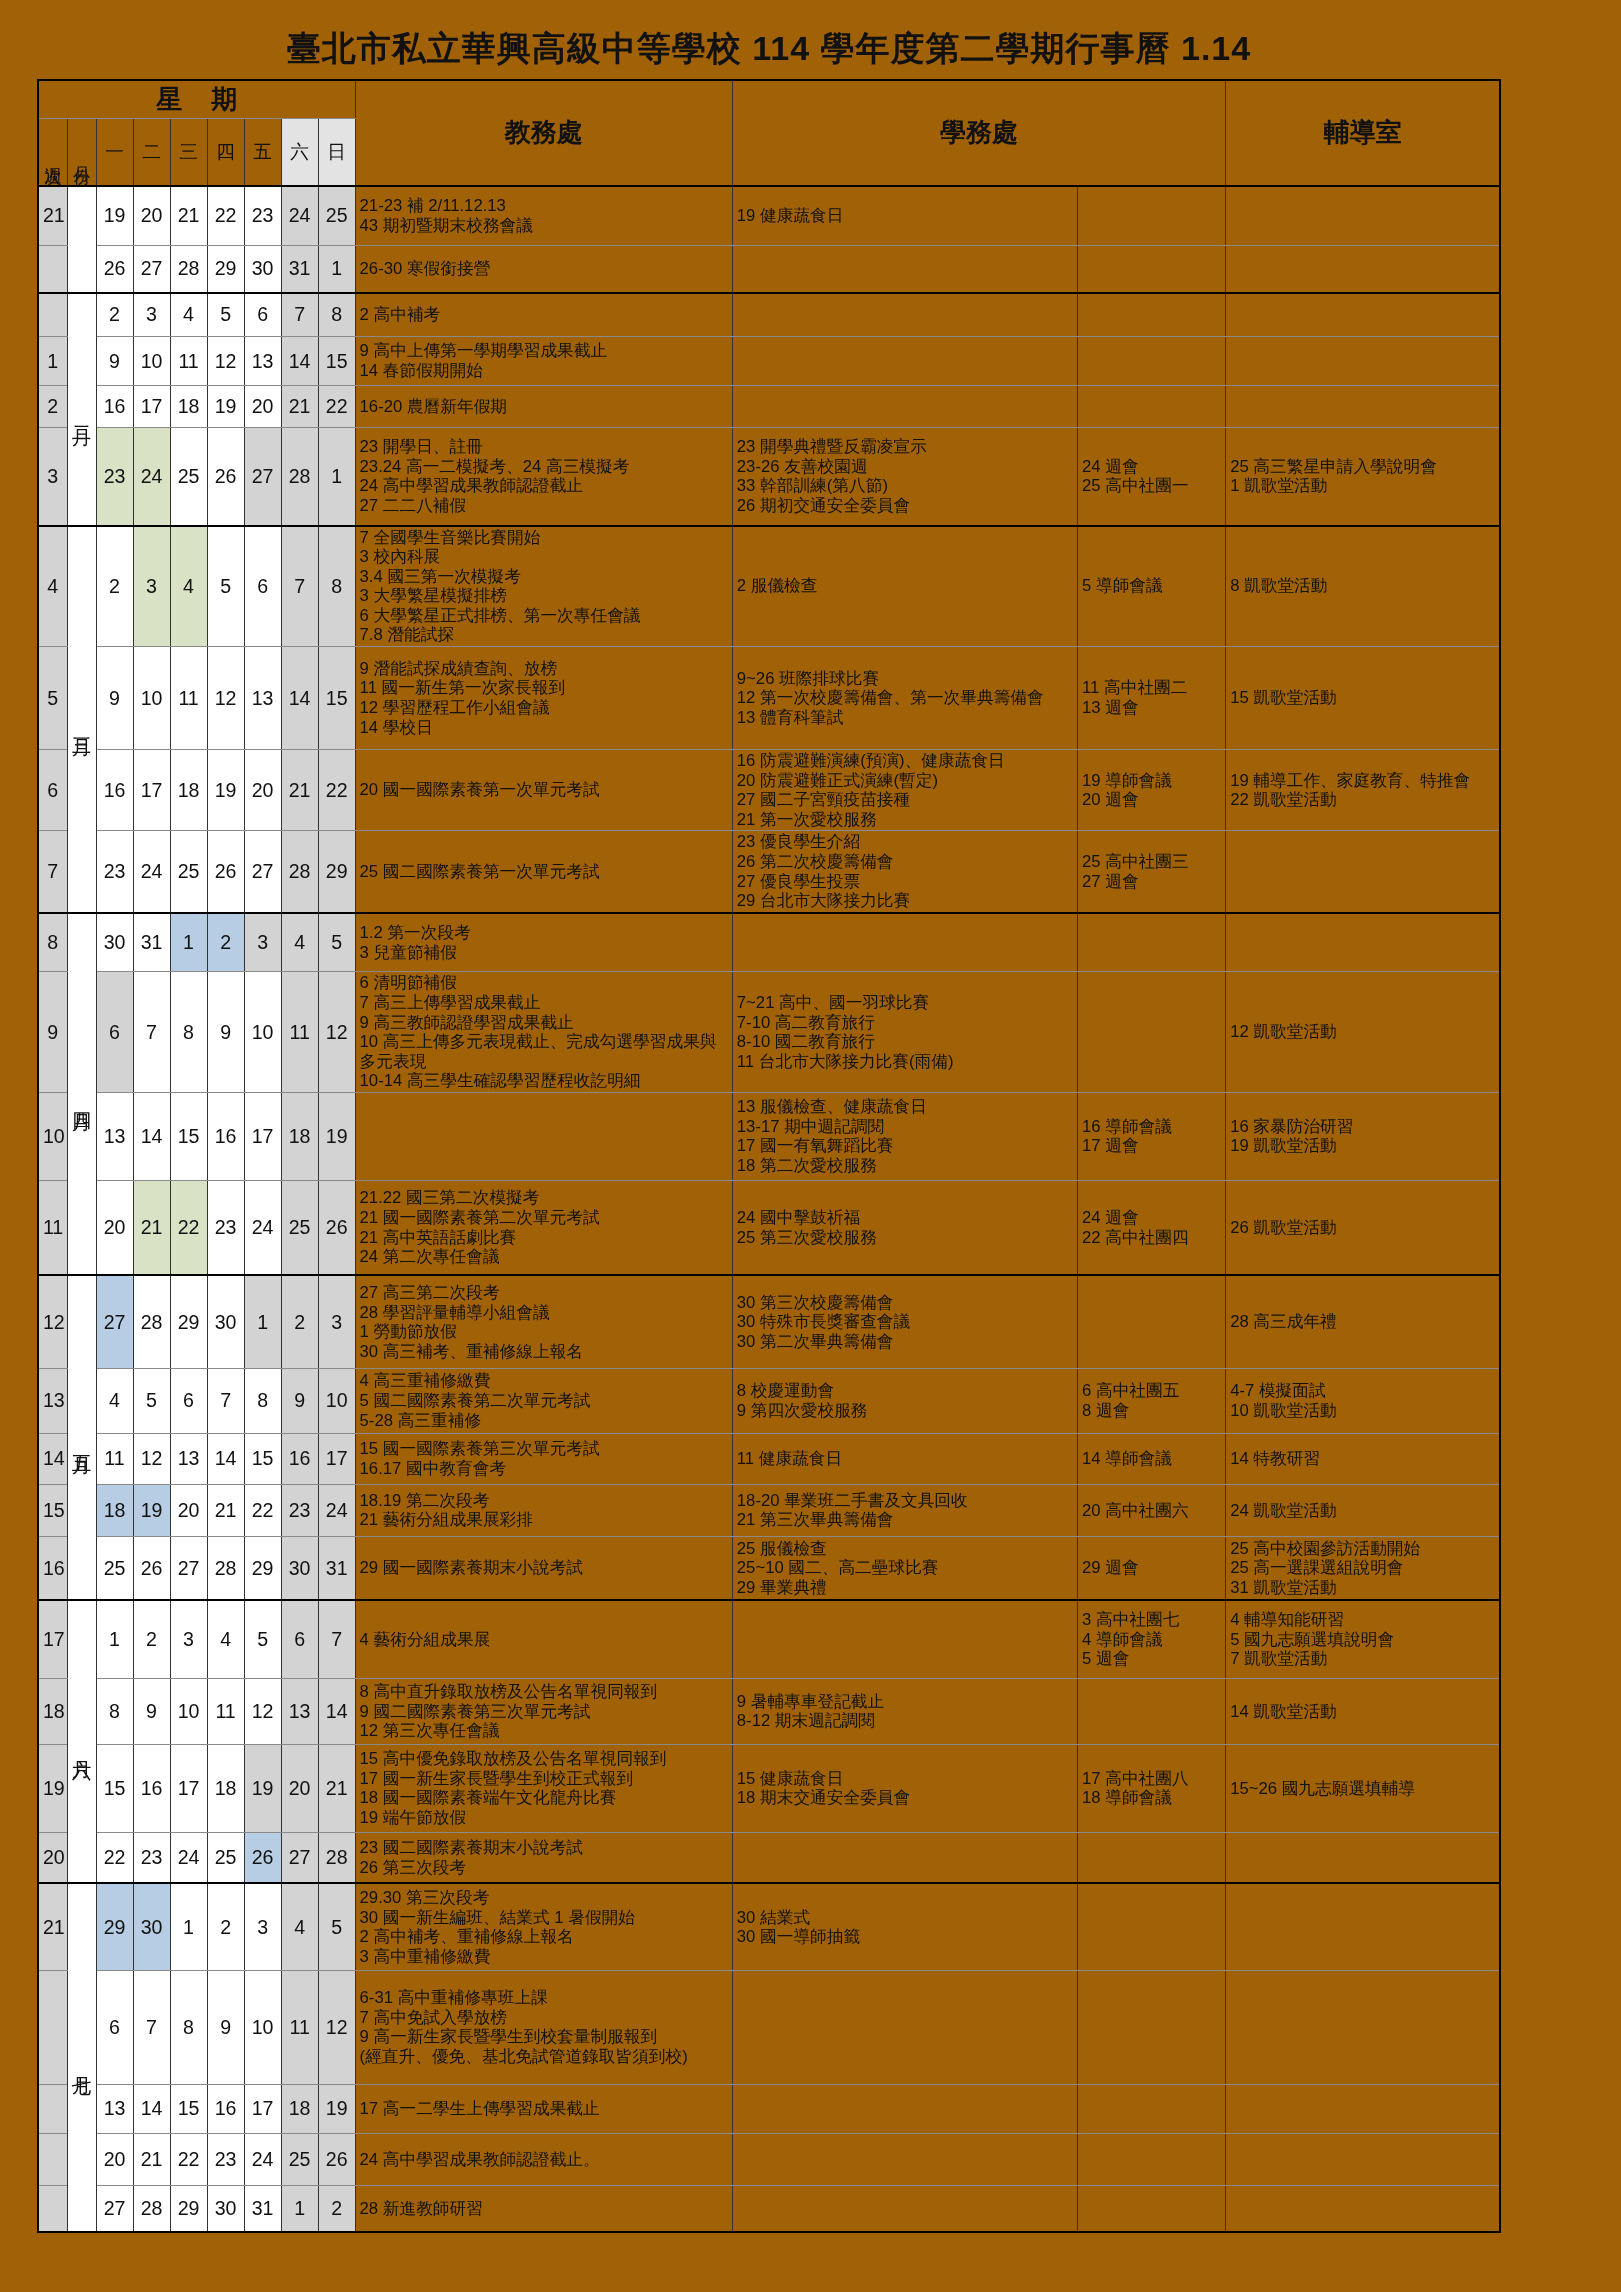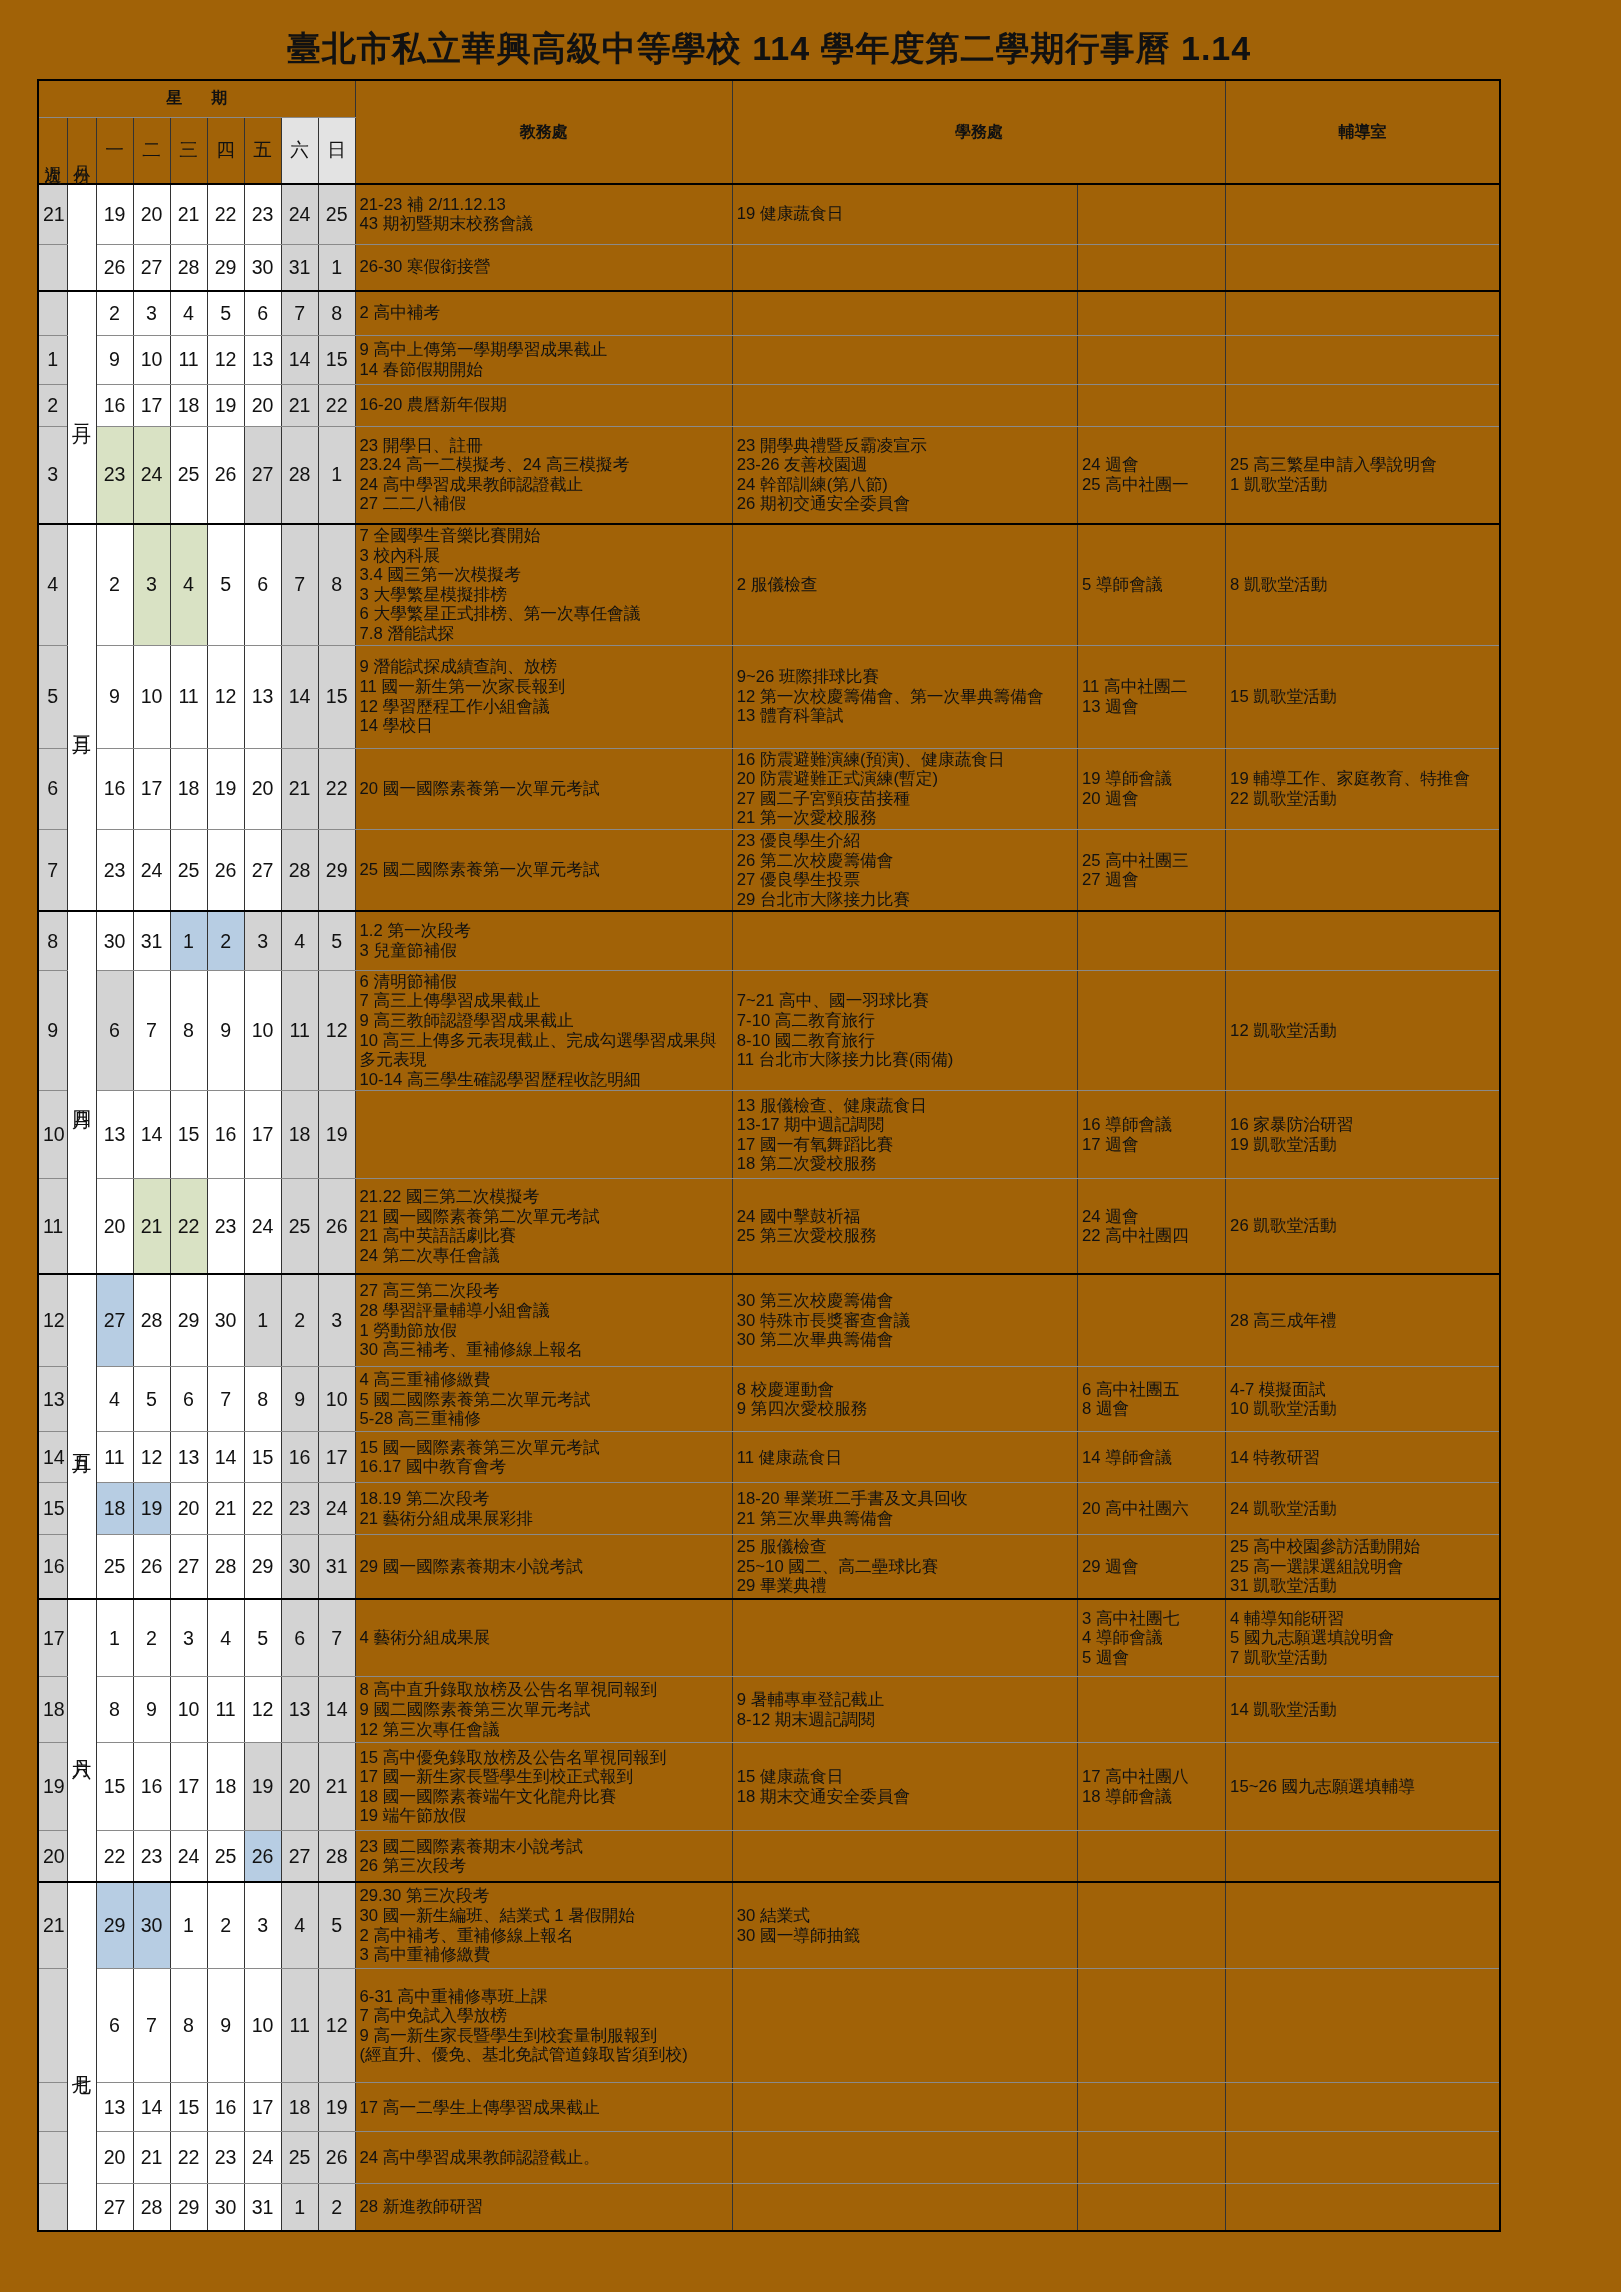--- a/index.html
+++ b/index.html
@@ -7,21 +7,21 @@
         font-family:Liberation Sans, sans-serif;color:#111;}
   .doc-title{position:absolute;top:25.5px;left:37px;width:1464px;text-align:center;
         font-size:34px;font-weight:bold;letter-spacing:1px;white-space:nowrap;}
   table.cal{position:absolute;top:79px;left:37px;width:1464px;border-collapse:collapse;
         table-layout:fixed;border:2.9px solid #000;}
   table.cal th, table.cal td{border-left:1px solid #333;border-right:1px solid #333;
         border-top:1px solid #8a8a8a;border-bottom:1px solid #8a8a8a;
         padding:1px 3.9px;box-sizing:border-box;}
   thead{border-bottom:2.9px solid #000;}
   tr.group-end{border-bottom:2.9px solid #000;}
-  .hrow1 th{height:37px;font-size:16px;font-weight:bold;}
+  .hrow1 th{height:37px;font-size:26px;font-weight:bold;}
   .hrow2 th{height:67px;font-weight:normal;}
   .th-week-span{letter-spacing:29px;text-indent:29px;}
   .th-office{font-size:22.5px;font-weight:bold;}
   .th-vert{font-size:17.6px;padding:0;}
   .vert{writing-mode:vertical-rl;text-orientation:upright;display:inline-block;
         line-height:1.05;letter-spacing:2px;}
   .th-day{font-size:18.6px;text-align:center;}
   .wkend-hdr{background:#e3e3e3;}
   td.wk{background:#d3d3d3;font-size:19.6px;text-align:center;padding:0;}
   td.mo{background:#fff;font-size:19.6px;text-align:center;padding:0;}
@@ -173,21 +173,21 @@
           <td class="day c-G">1</td>
           <td class="ev">
             <div class="line">23 開學日、註冊</div>
             <div class="line">23.24 高一二模擬考、24 高三模擬考</div>
             <div class="line">24 高中學習成果教師認證截止</div>
             <div class="line">27 二二八補假</div>
           </td>
           <td class="ev">
             <div class="line">23 開學典禮暨反霸凌宣示</div>
             <div class="line">23-26 友善校園週</div>
-            <div class="line">24 幹部訓練(第八節)</div>
+            <div class="line">33 幹部訓練(第八節)</div>
             <div class="line">26 期初交通安全委員會</div>
           </td>
           <td class="ev">
             <div class="line">24 週會</div>
             <div class="line">25 高中社團一</div>
           </td>
           <td class="ev">
             <div class="line">25 高三繁星申請入學說明會</div>
             <div class="line">1 凱歌堂活動</div>
           </td>

